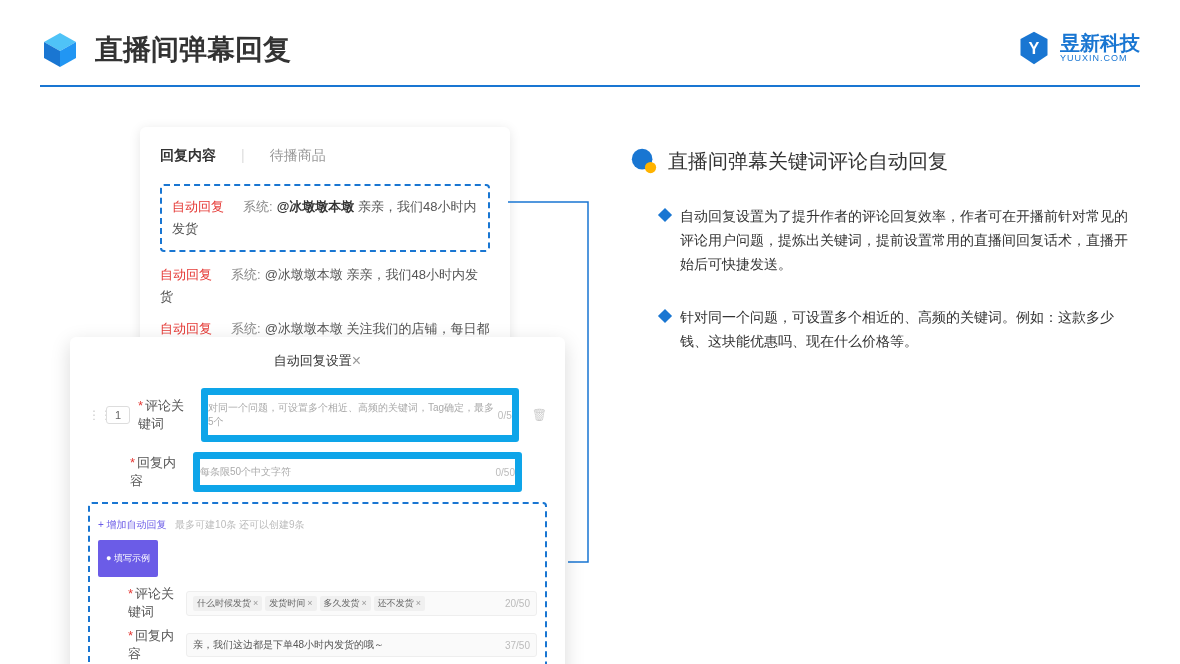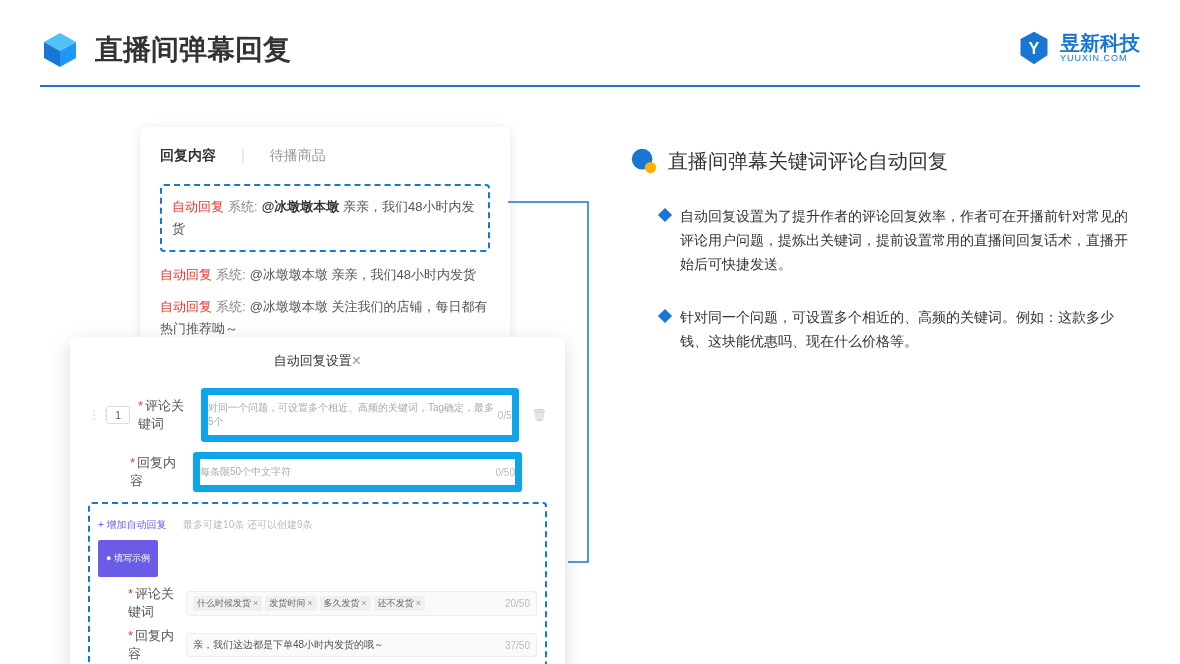--- a/index.html
+++ b/index.html
@@ -19,39 +19,39 @@
 .right { flex: 1; padding-top: 20px; }
 
 .card1 { background: #fff; border-radius: 6px; box-shadow: 0 2px 12px rgba(0,0,0,0.1); padding: 20px; width: 370px; margin-left: 70px; position: relative; }
 .tabs { display: flex; gap: 25px; margin-bottom: 15px; font-size: 14px; }
 .tab { color: #999; padding-bottom: 4px; }
 .tab.active { color: #333; font-weight: 600; }
 .tab-divider { color: #ddd; }
 .highlight-box { border: 2px dashed #1976d2; border-radius: 4px; padding: 10px; margin-bottom: 12px; position: relative; }
 .comment { font-size: 13px; color: #555; line-height: 1.7; margin-bottom: 10px; }
 .comment:last-child { margin-bottom: 0; }
-.auto-tag { color: #e53935; margin-right: 4px; }
+.auto-tag { color: #e53935; margin-right: 19px; }
 .sys-tag { color: #888; margin-right: 4px; }
 .bold-user { font-weight: 600; color: #333; }
 
 .card2 { background: #fff; border-radius: 6px; box-shadow: 0 6px 20px rgba(0,0,0,0.15); padding: 15px 18px; width: 495px; position: absolute; top: 210px; left: 0; }
 .card2-header { display: flex; justify-content: center; align-items: center; font-size: 13px; color: #333; margin-bottom: 18px; }
 .close-x { color: #999; font-size: 16px; cursor: pointer; }
 .form-row { display: flex; align-items: center; gap: 8px; margin-bottom: 10px; font-size: 11px; }
 .drag-handle { color: #ccc; font-size: 12px; width: 10px; }
 .row-num { border: 1px solid #ddd; border-radius: 3px; padding: 2px 6px; font-size: 11px; color: #666; width: 24px; text-align: center; }
 .req-star { color: #e53935; margin-right: 2px; }
 .field-label { color: #555; font-size: 13px; width: 55px; }
 .field-input { flex: 1; border: 7px solid #0ea5e9; border-radius: 3px; padding: 6px 0; font-size: 10px; color: #aaa; display: flex; justify-content: space-between; align-items: center; }
 .counter { color: #bbb; font-size: 10px; }
 .trash { color: #ccc; font-size: 12px; margin-left: 5px; }
 
 .highlight-box2 { border: 2px dashed #1976d2; border-radius: 4px; padding: 10px 8px; margin-top: 8px; }
 .add-link { color: #6b5ce7; font-size: 10px; margin-bottom: 8px; display: inline-block; }
-.add-hint { color: #bbb; font-size: 10px; margin-left: 12px; }
+.add-hint { color: #bbb; font-size: 10px; margin-left: 4px; }
 .example-badge { background: #6b5ce7; color: #fff; font-size: 9px; padding: 12px 8px; border-radius: 2px; display: inline-block; margin-bottom: 8px; }
 .tag-chip { background: #f0f0f0; border-radius: 2px; padding: 1px 4px; font-size: 9px; color: #666; margin-right: 3px; display: inline-flex; align-items: center; }
 .tag-x { color: #999; margin-left: 2px; font-size: 9px; }
 .example-row { display: flex; align-items: center; gap: 8px; margin-bottom: 6px; font-size: 10px; margin-left: 30px; }
 .example-input { flex: 1; border: 1px solid #eee; border-radius: 3px; padding: 4px 6px; display: flex; justify-content: space-between; align-items: center; background: #fafafa; }
 
 .section-header { display: flex; align-items: center; gap: 10px; margin-bottom: 30px; }
 .bubble-icon { width: 28px; height: 28px; }
 .section-title { font-size: 20px; color: #333; font-weight: 500; }
 .bullet-item { display: flex; gap: 10px; margin-bottom: 30px; padding-left: 30px; }

